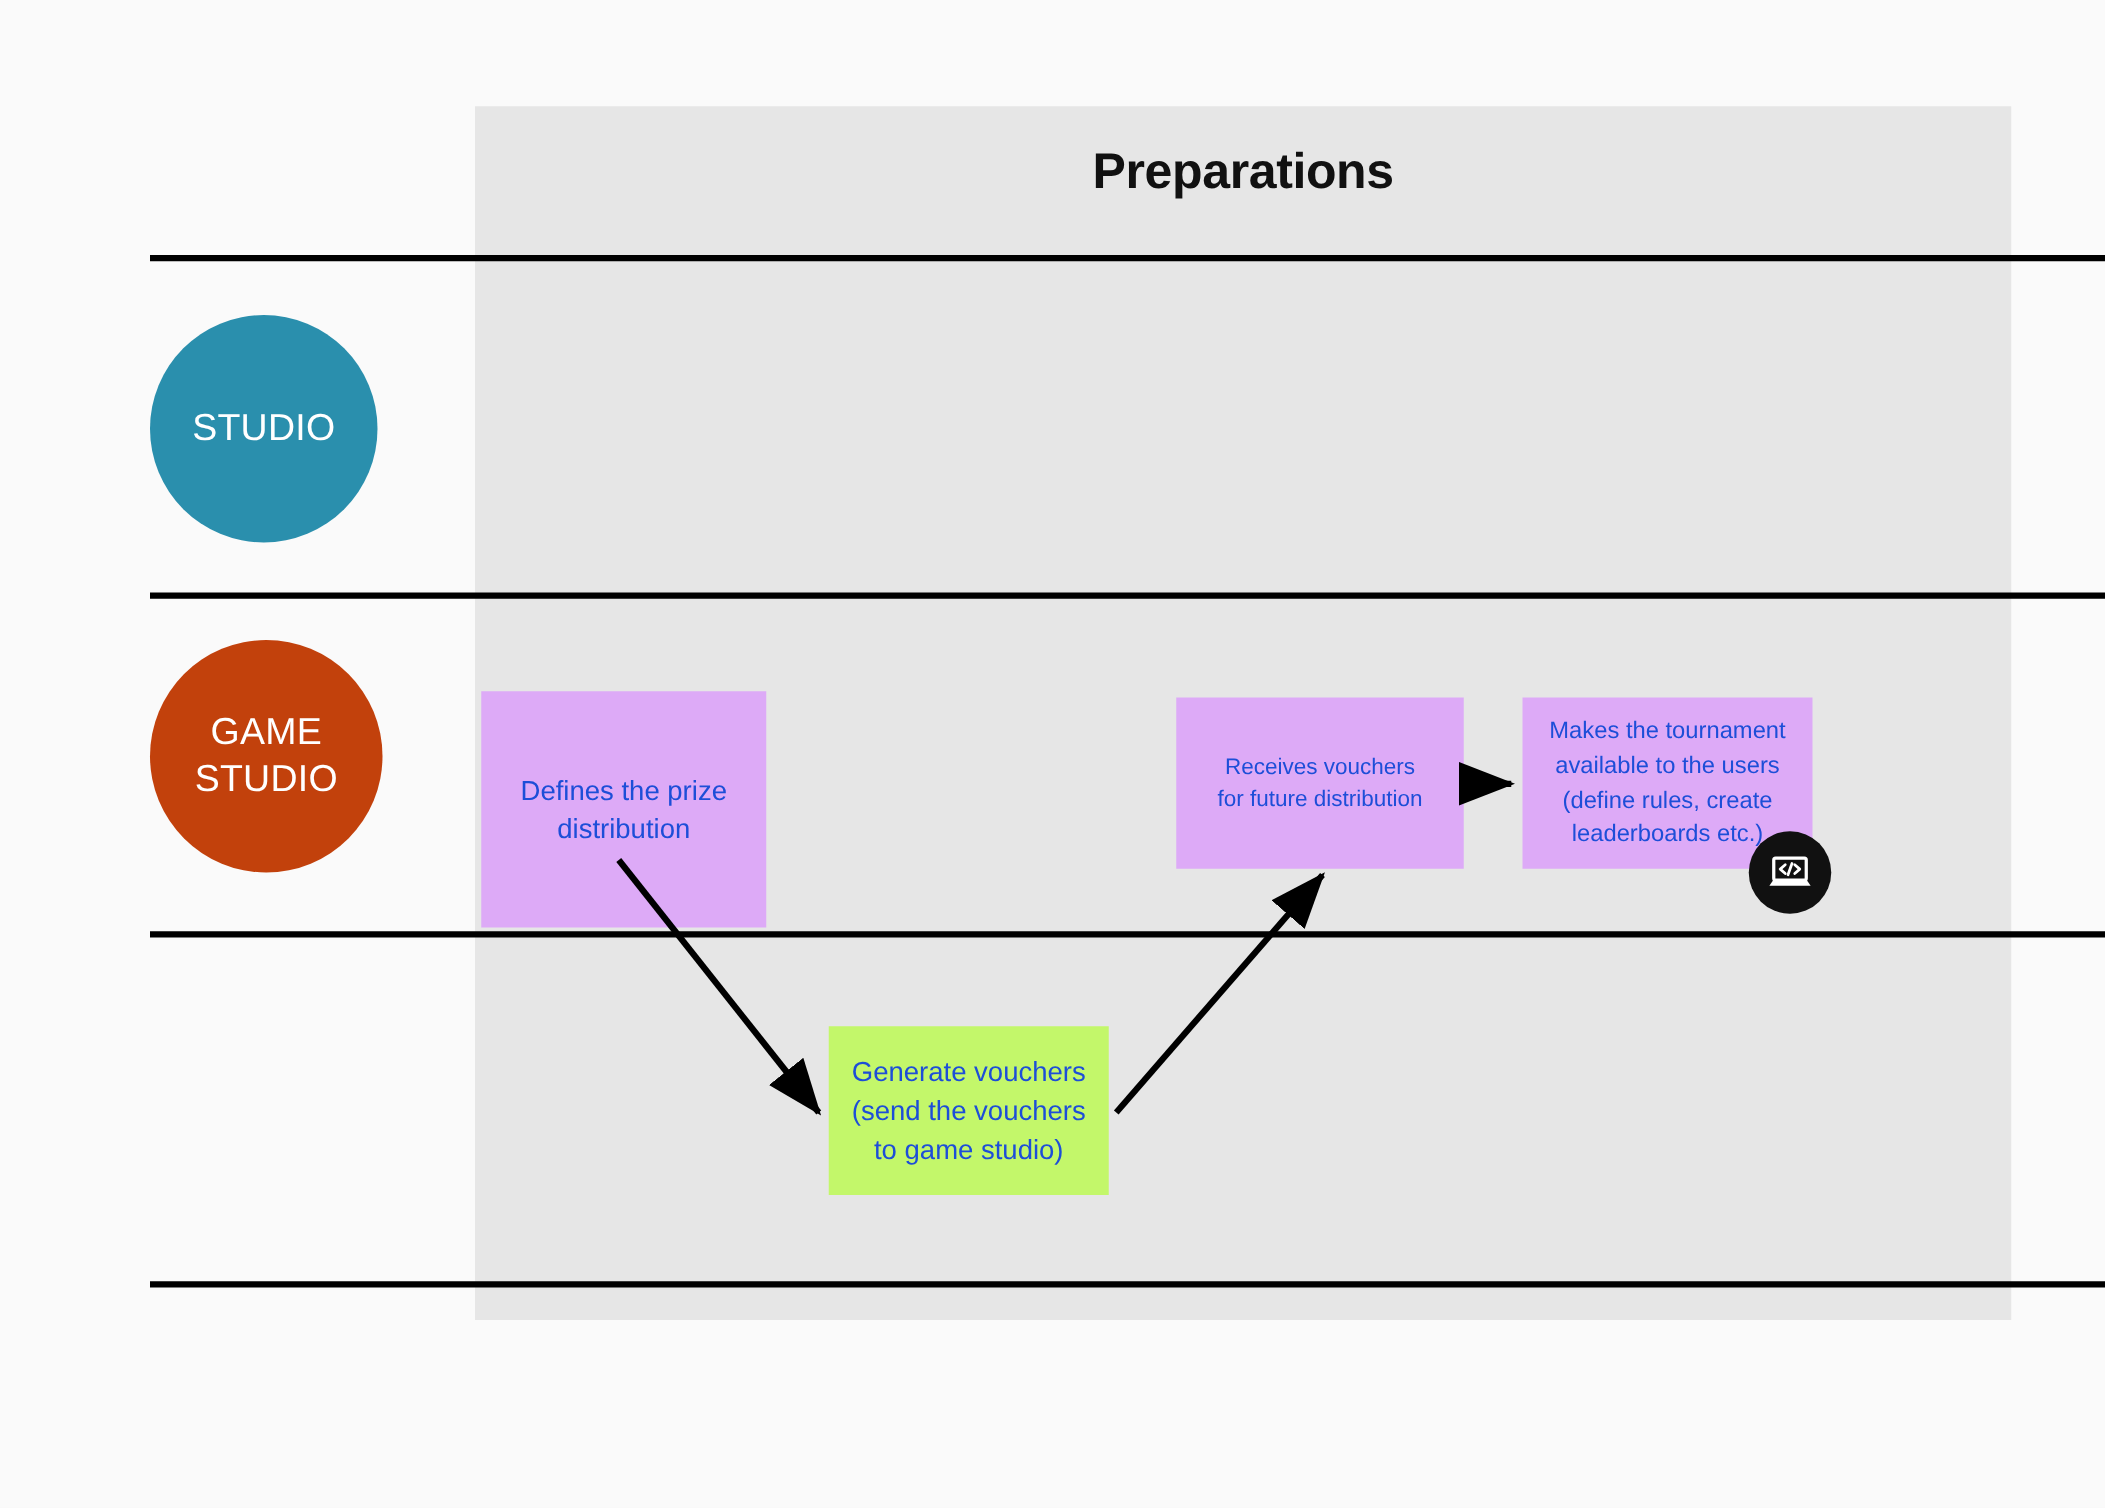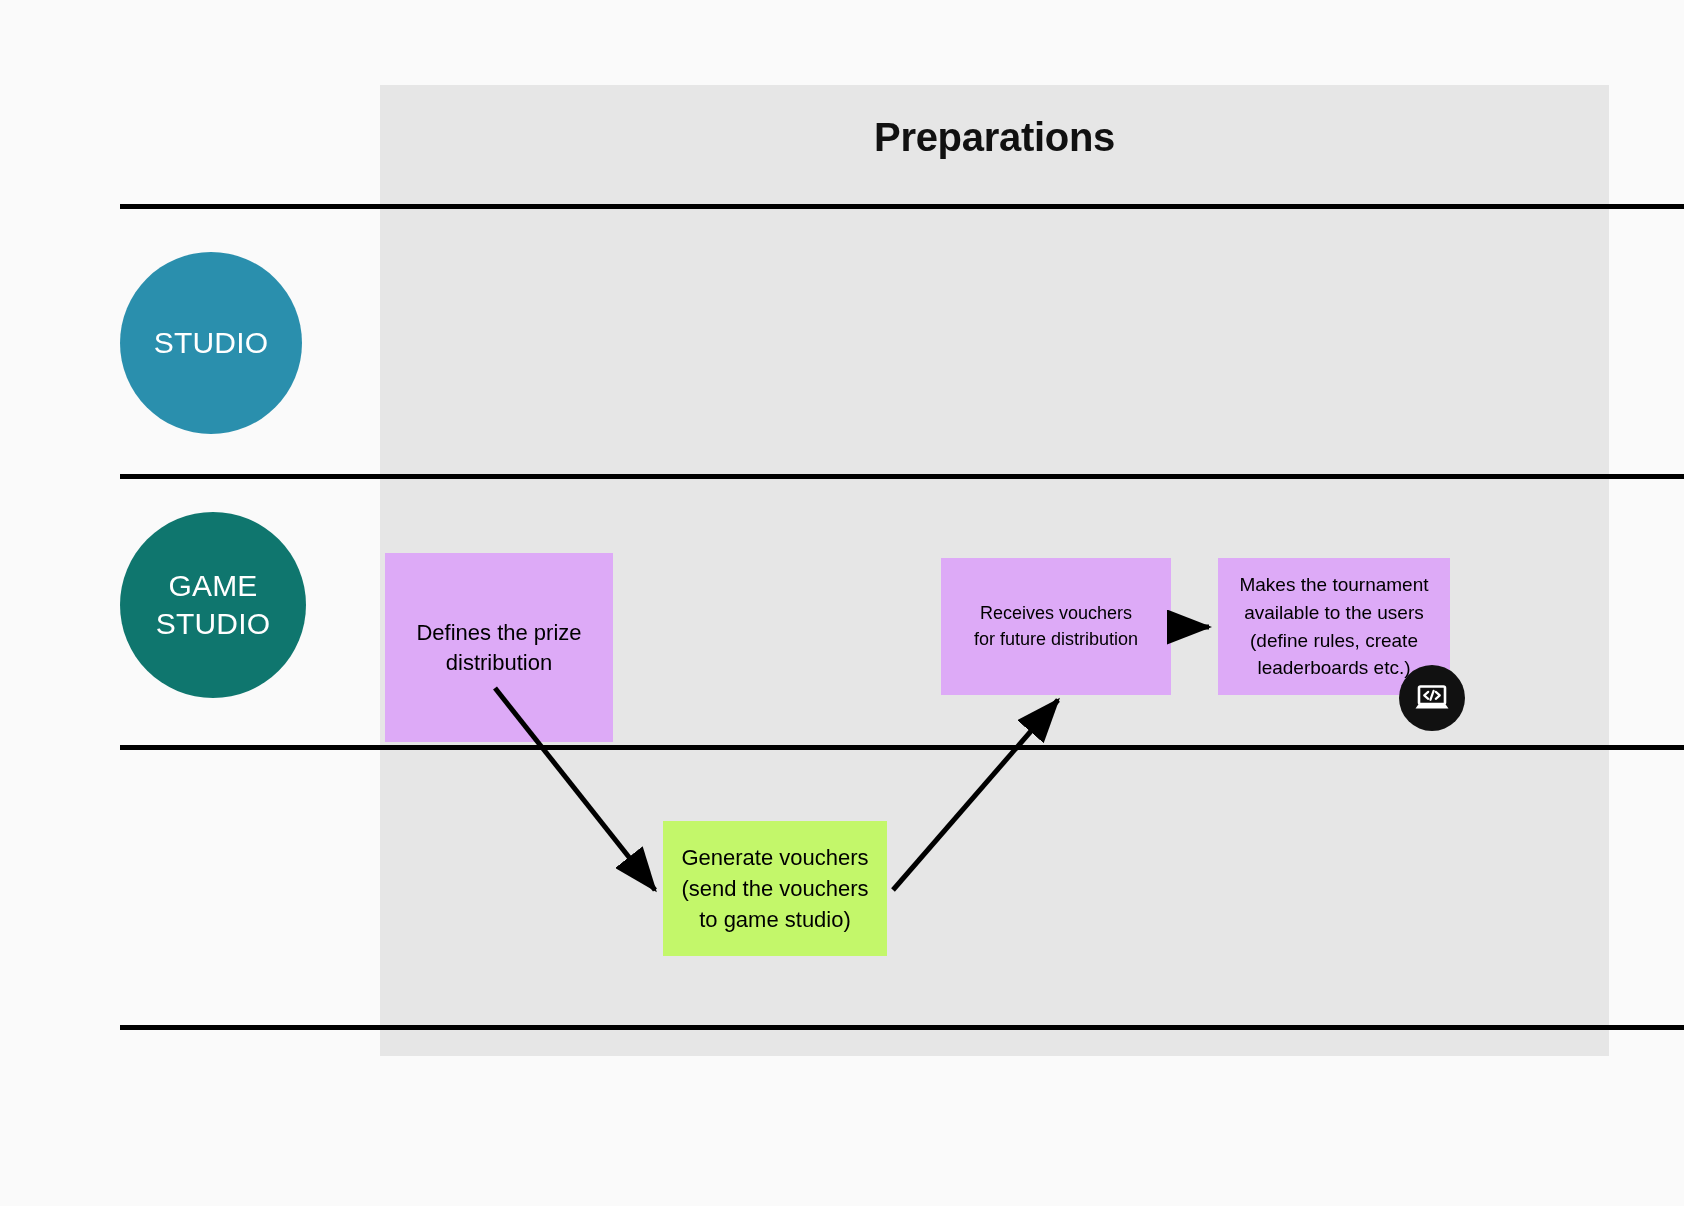--- a/index.html
+++ b/index.html
@@ -56,21 +56,21 @@
     line-height: 1.28;
     letter-spacing: 0.2px;
   }
   
   .task-box {
     position: absolute;
     display: flex;
     align-items: center;
     justify-content: center;
     text-align: center;
-    color: #000000;
+    color: #1d4ed8;
     box-sizing: border-box;
     padding: 3px 8px;
   }
   .task-box span { display: block; white-space: pre-line; }
   .box-purple { background: #ddaaf7; }
   .box-green  { background: #c3f76a; }
 
   
   .connectors {
     position: absolute;
@@ -103,21 +103,21 @@
 
   <div class="lane-line" style="top:204px"></div>
   <div class="lane-line" style="top:474px"></div>
   <div class="lane-line" style="top:745px"></div>
   <div class="lane-line" style="top:1025px"></div>
 
   <div class="lane-circle" style="left:120px; top:252px; width:182px; height:182px; background:#2a8fad;">
     <span style="white-space:pre-line;">STUDIO</span>
   </div>
 
-  <div class="lane-circle" style="left:120px; top:512px; width:186px; height:186px; background:#0f766e;">
+  <div class="lane-circle" style="left:120px; top:512px; width:186px; height:186px; background:#c2410c;">
     <span style="white-space:pre-line;">GAME
 STUDIO</span>
   </div>
 
 
   <div class="task-box box-purple" style="left:385px; top:553px; width:228px; height:189px; font-size:22px; line-height:1.35;">
     <span>Defines the prize
 distribution</span>
   </div>
 

